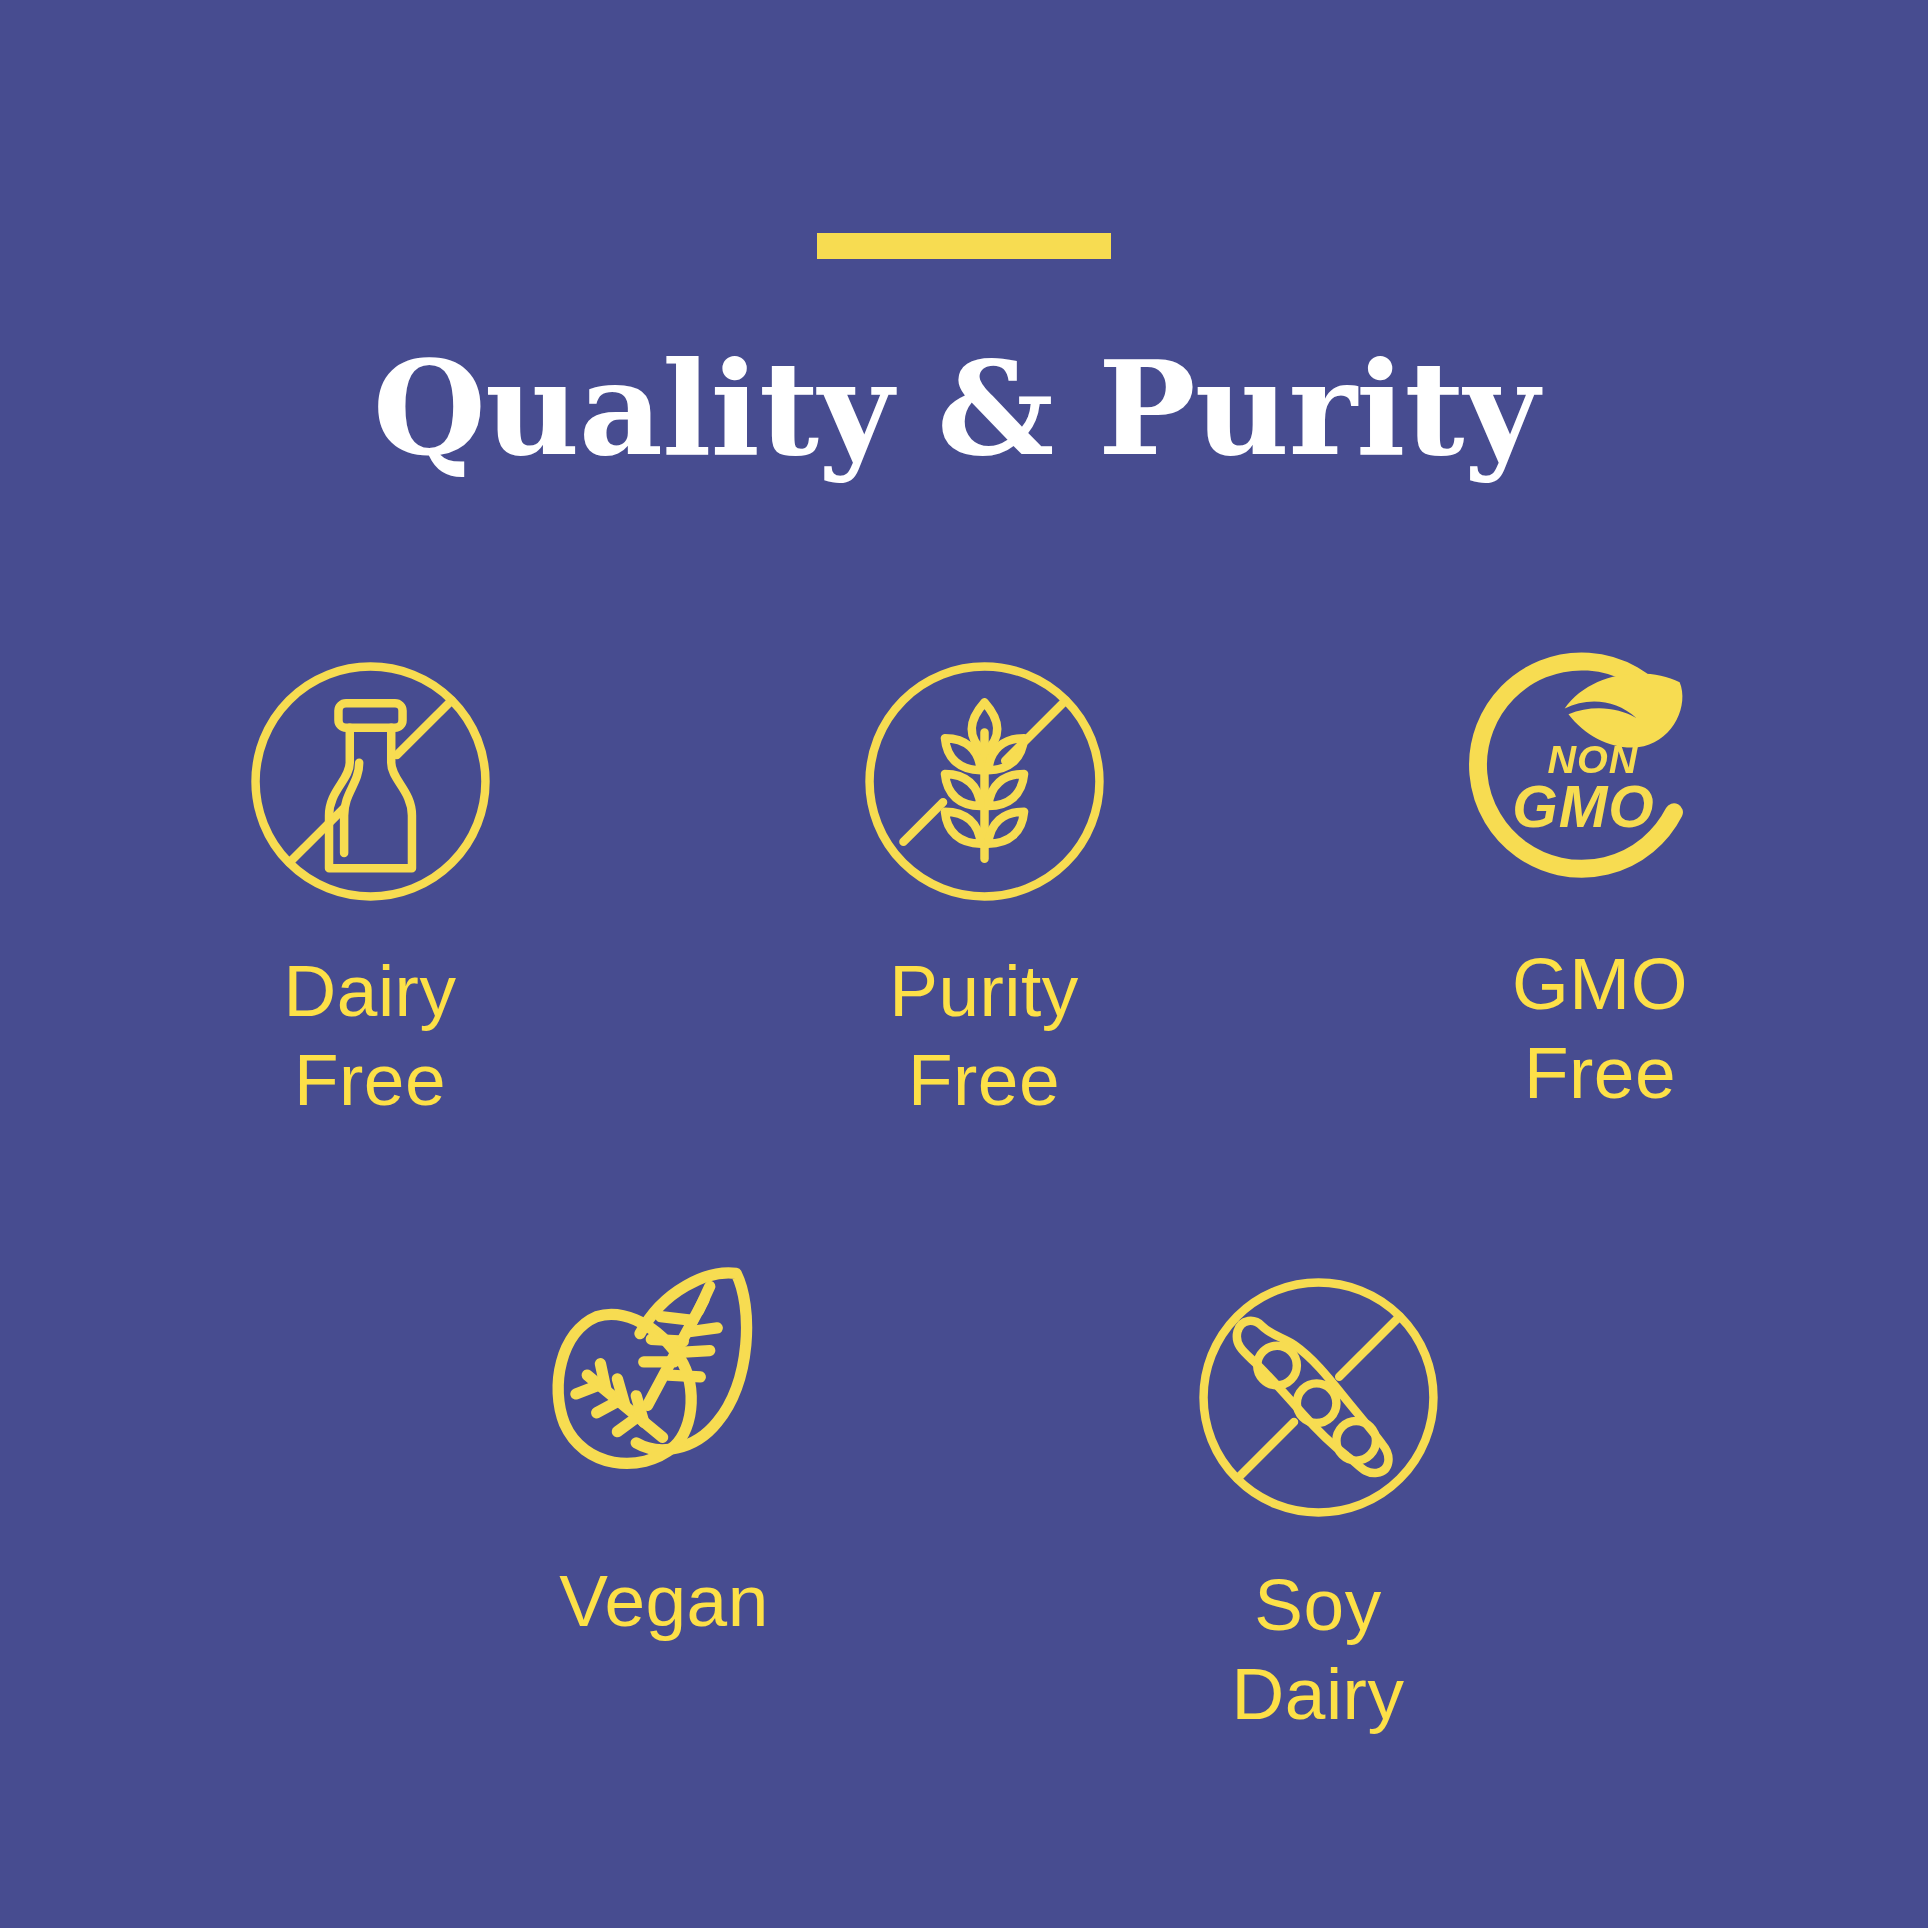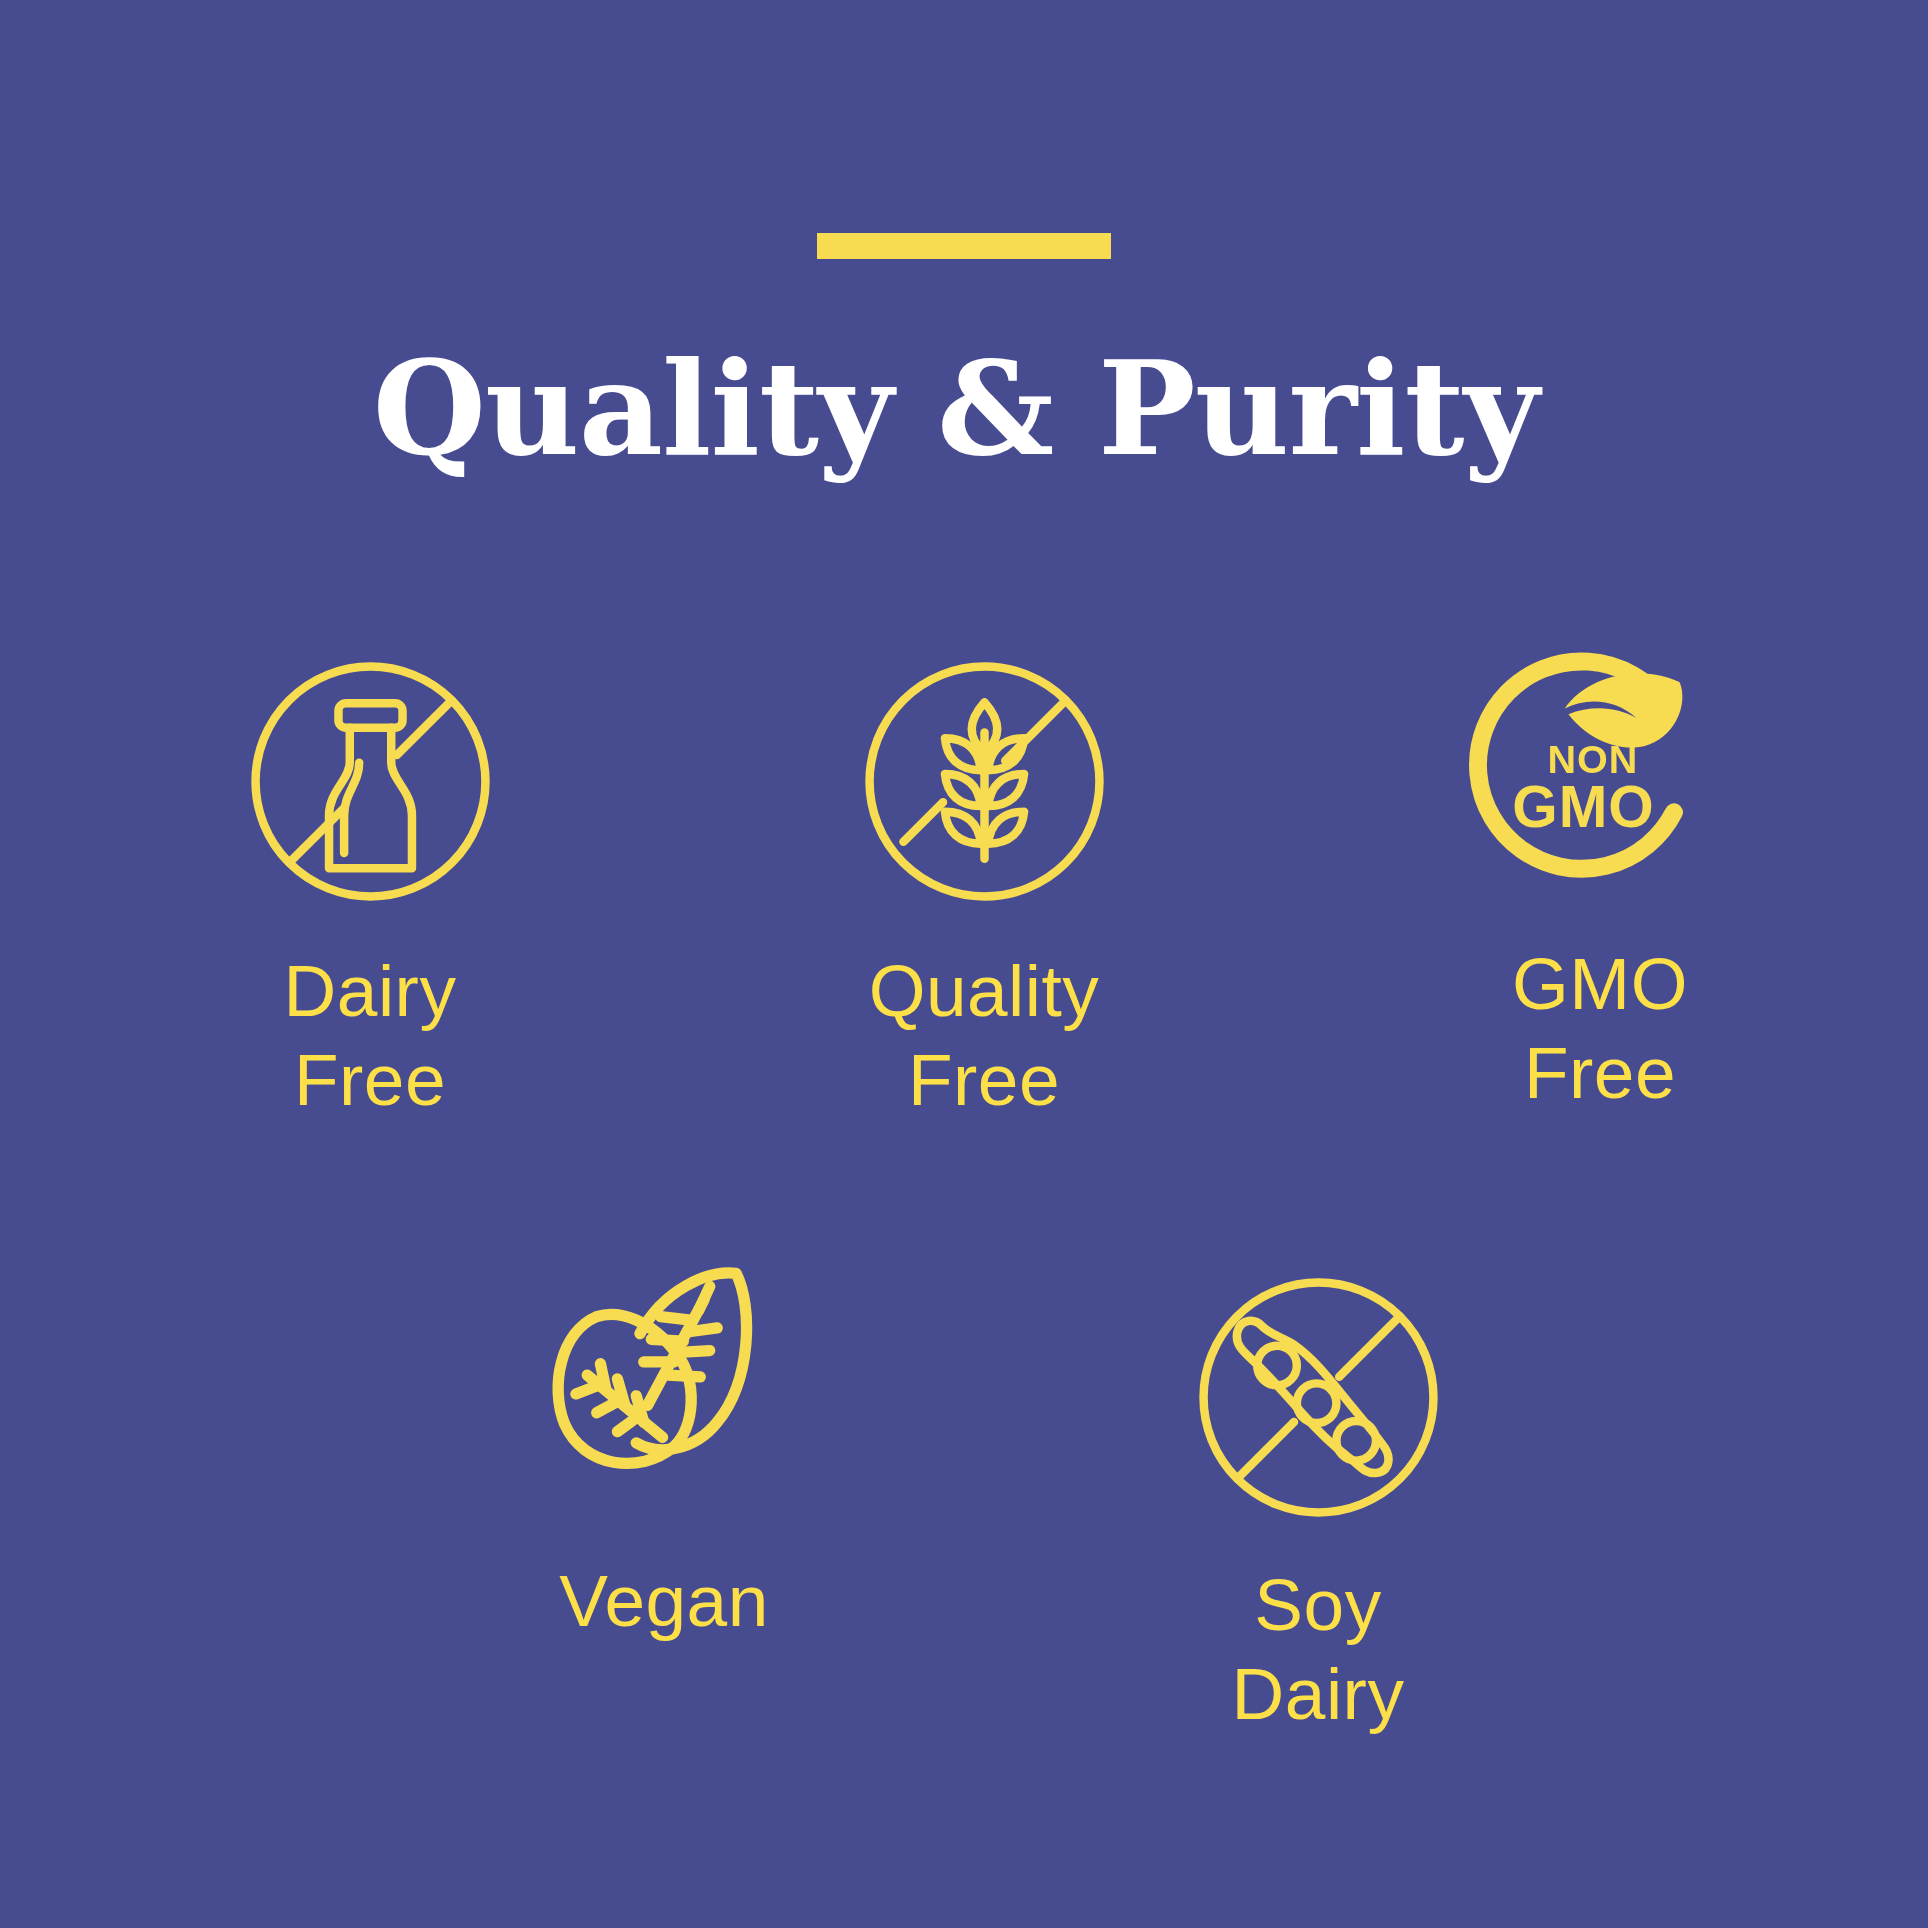--- a/index.html
+++ b/index.html
@@ -79,20 +79,21 @@
 
   .badge-vegan  { margin-left: 457px; }
   .badge-soy    { margin-left: 240px; }
 
   .icon-wrap {
     width: 245px;
     height: 245px;
     display: flex;
     align-items: center;
     justify-content: center;
+    font-style: italic;
   }
   .icon-wrap svg {
     display: block;
     width: 245px;
     height: 245px;
     overflow: visible;
   }
 
   .badge-label {
     margin-top: 42px;
@@ -157,21 +158,21 @@
           <path d="M126 118 C104 118 90 106 88 84 C110 84 124 96 126 118 Z"></path>
           <path d="M134 118 C156 118 170 106 172 84 C150 84 136 96 134 118 Z"></path>
 
           <path d="M126 156 C104 156 90 144 88 122 C110 122 124 134 126 156 Z"></path>
           <path d="M134 156 C156 156 170 144 172 122 C150 122 136 134 134 156 Z"></path>
 
           <path d="M126 196 C104 196 90 184 88 162 C110 162 124 174 126 196 Z"></path>
           <path d="M134 196 C156 196 170 184 172 162 C150 162 136 174 134 196 Z"></path>
         </svg>
       </div>
-      <div class="badge-label">Quality
+      <div class="badge-label">Purity
 Free</div>
     </div>
 
     <div class="badge badge-gmo">
       <div class="icon-wrap">
         <svg viewBox="0 0 260 260">
 
           <path d="M198 54 A110 110 0 1 0 208 170" fill="none" stroke="#f7dc51" stroke-width="19" stroke-linecap="round"></path>
 
           <path d="M92 60 C118 22 178 14 214 32 C224 56 208 92 176 100

